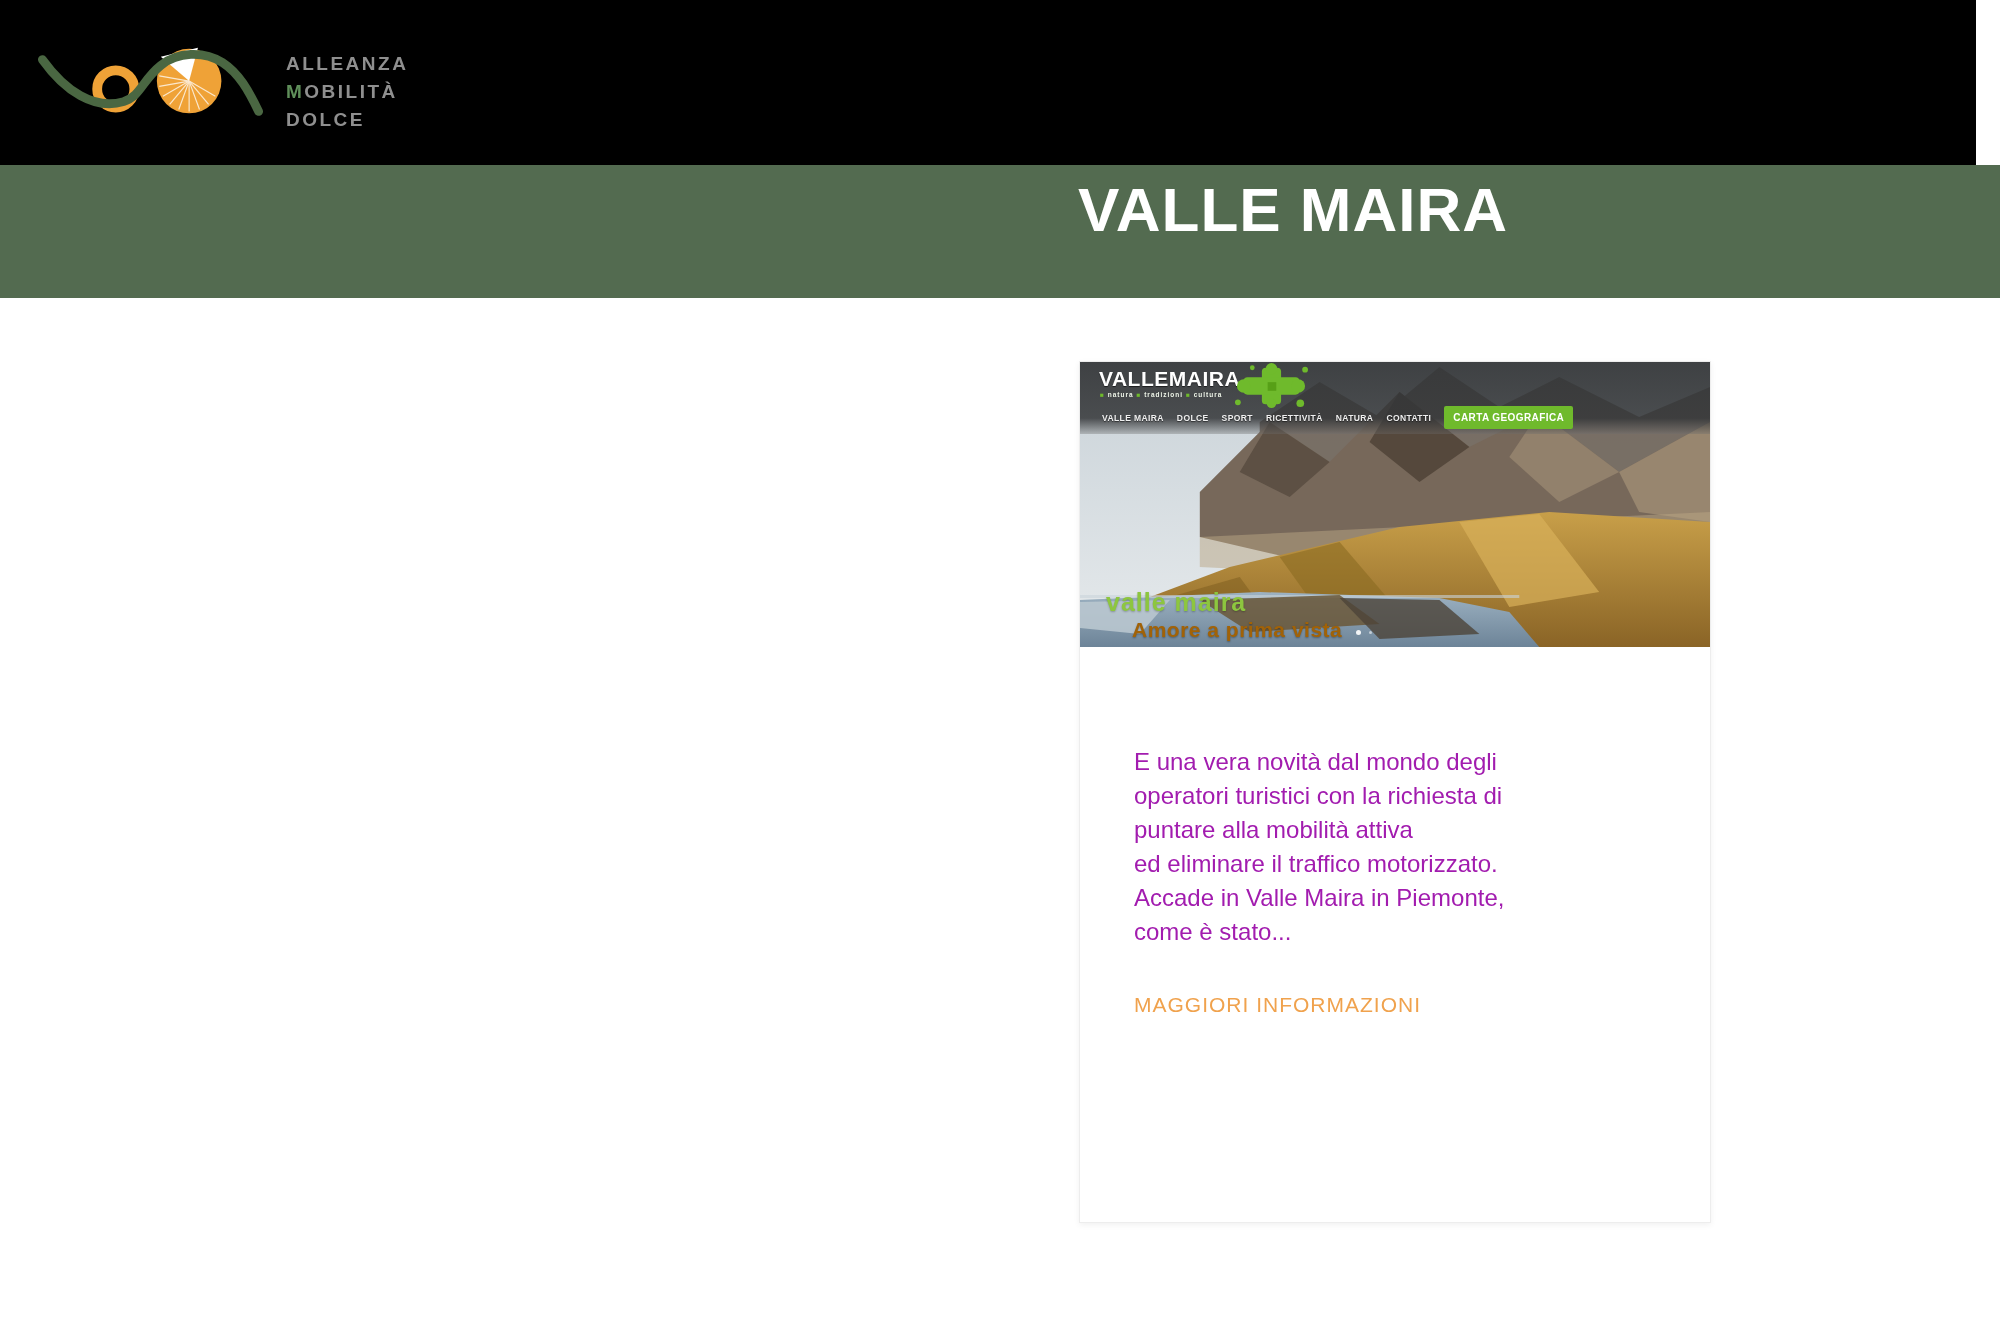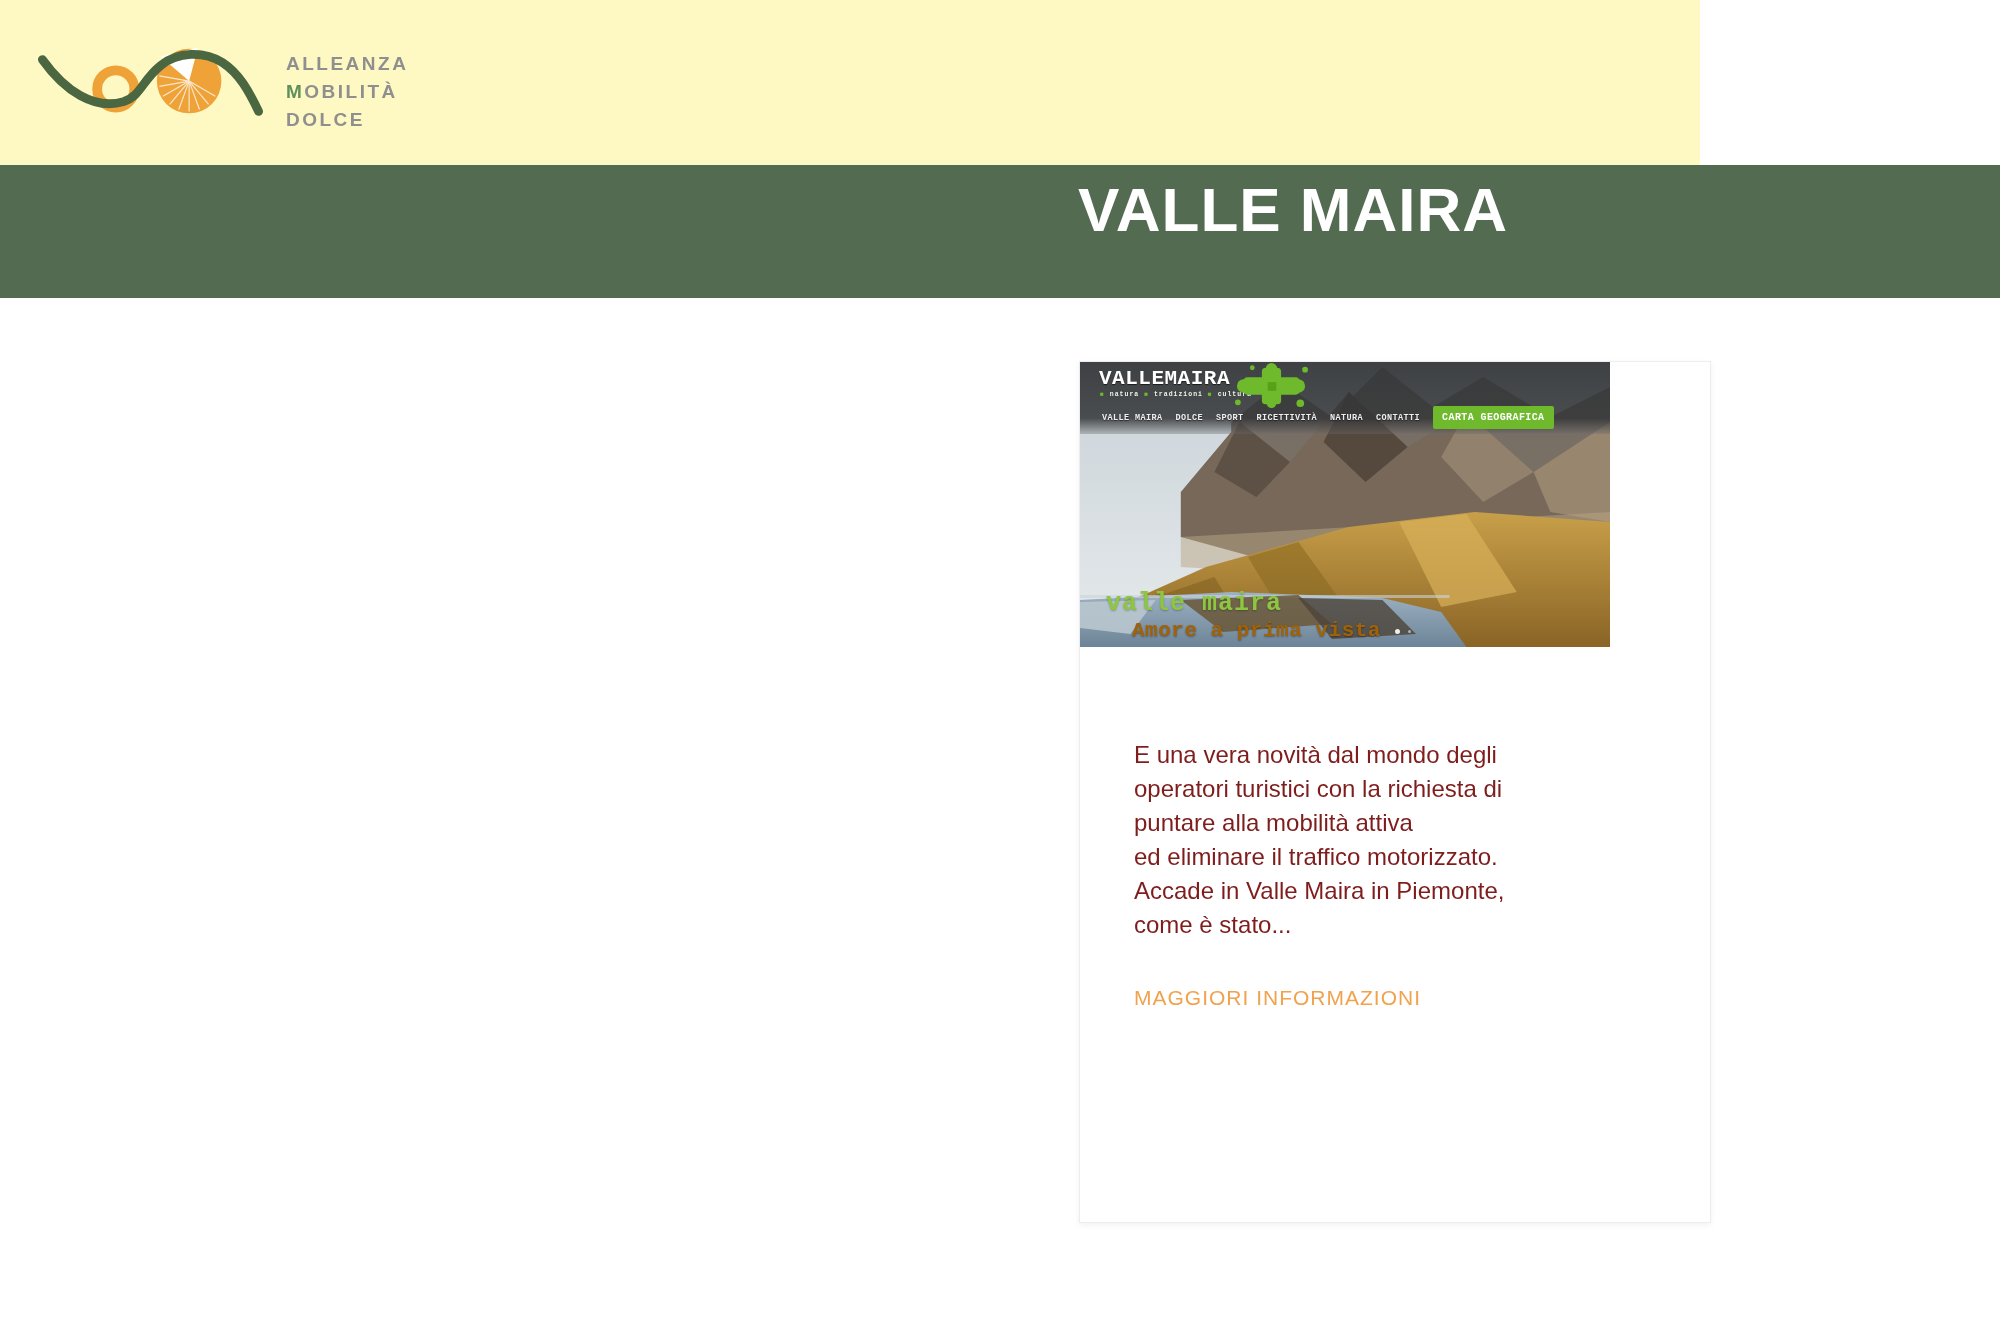--- a/index.html
+++ b/index.html
@@ -1,38 +1,38 @@
 <!DOCTYPE html>
 <html><head>
 <meta charset="utf-8">
 <title>Valle Maira</title>
 <style>
   * { margin:0; padding:0; box-sizing:border-box; }
   html,body { width:2000px; height:1333px; background:#ffffff;
               font-family:"Liberation Sans", sans-serif; position:relative; overflow:hidden; }
 
   
-  .site-header { position:absolute; left:0; top:0; width:1700px; height:165px; background:#fef9c3; }
+  .site-header { position:absolute; left:0; top:0; width:1976px; height:165px; background:#000000; }
   .brand { position:absolute; left:36px; top:40px; display:flex; align-items:flex-start; cursor:pointer; }
   .brand-mark { width:228px; height:90px; }
   .brand-text { margin-left:22px; margin-top:10px; font-size:19px; font-weight:600;
                 letter-spacing:2.5px; color:#8f8f8f; line-height:28px; }
   .brand-text .green-initial { color:#5f8f5a; }
 
   
   .hero-band { position:absolute; left:0; top:165px; width:2000px; height:133px; background:#536b50; }
   .hero-band h1 { margin-left:1078px; padding-top:14px; color:#ffffff; font-size:62px;
                   font-weight:700; letter-spacing:1px; line-height:1; }
 
   
   .card { position:absolute; left:1079px; top:361px; width:632px; min-height:862px;
           background:#fff; border:1px solid #ededed; box-shadow:0 2px 6px rgba(0,0,0,0.06); }
 
   
-  .thumb { position:relative; width:530px; height:285px; overflow:hidden; cursor:pointer;font-family:Liberation Mono, monospace; }
+  .thumb { position:relative; width:630px; height:285px; overflow:hidden; cursor:pointer; }
   .thumb svg.scene { position:absolute; left:0; top:0; width:100%; height:100%; }
   .thumb-header { position:absolute; left:0; top:0; width:100%; height:72px;
                   background:linear-gradient(rgba(52,54,56,0.93), rgba(52,54,56,0.86) 78%, rgba(110,110,110,0.35)); }
   .thumb-logo { position:absolute; left:19px; top:5px; color:#fff; font-size:21px; font-weight:800;
                 letter-spacing:0.5px; text-shadow:0 1px 1px rgba(0,0,0,0.6); }
   .thumb-tagline { position:absolute; left:20px; top:29px; font-size:6.5px; color:#eef5e8;
                    letter-spacing:1px; font-weight:700; }
   .thumb-tagline .sq { color:#6fba2c; }
   .thumb-splat { position:absolute; left:150px; top:0px; width:82px; height:48px; }
   .thumb-nav { position:absolute; left:22px; top:44px; display:flex; align-items:center; gap:13px; }
@@ -46,21 +46,21 @@
   .caption-bottom { color:#a16207; font-size:21px; font-weight:800; letter-spacing:0.5px;
                     margin:1px 0 3px 26px; text-shadow:0 1px 2px rgba(0,0,0,0.35); display:inline-block; }
   .caption-dot { display:inline-block; width:5px; height:5px; border-radius:50%;
                  background:rgba(255,255,255,0.9); margin-left:14px; vertical-align:middle; }
   .caption-dot.small { width:3px; height:3px; background:rgba(255,255,255,0.55); margin-left:8px; }
 
   
   .card-body { padding:70px 52px 50px 54px; }
   .card-title { font-family:"Liberation Serif", serif; font-size:30px; font-weight:700;
                 color:#3d3d3d; line-height:37px; white-space:pre-line; cursor:pointer; }
-  .card-excerpt { margin-top:21px; font-size:24px; color:#7f1d1d; line-height:34px;
+  .card-excerpt { margin-top:28px; font-size:24px; color:#a21caf; line-height:34px;
                   white-space:pre-line; }
   .card-link { display:inline-block; margin-top:44px; color:#f0a24d; font-size:21px;
                font-weight:400; letter-spacing:1px; text-decoration:none; cursor:pointer; }
 </style>
 </head>
 <body>
 
 <header class="site-header">
   <div class="brand">
     <svg class="brand-mark" viewBox="0 0 230 92">

